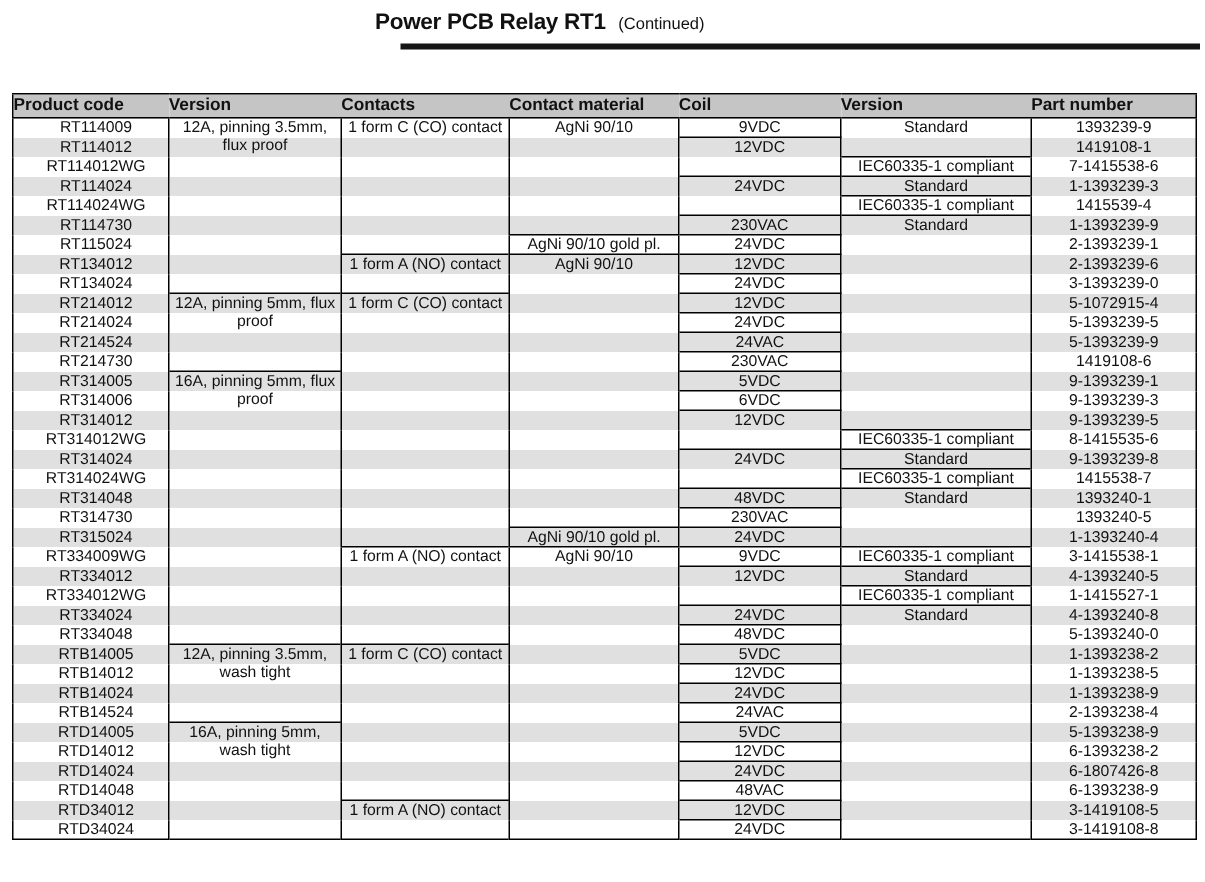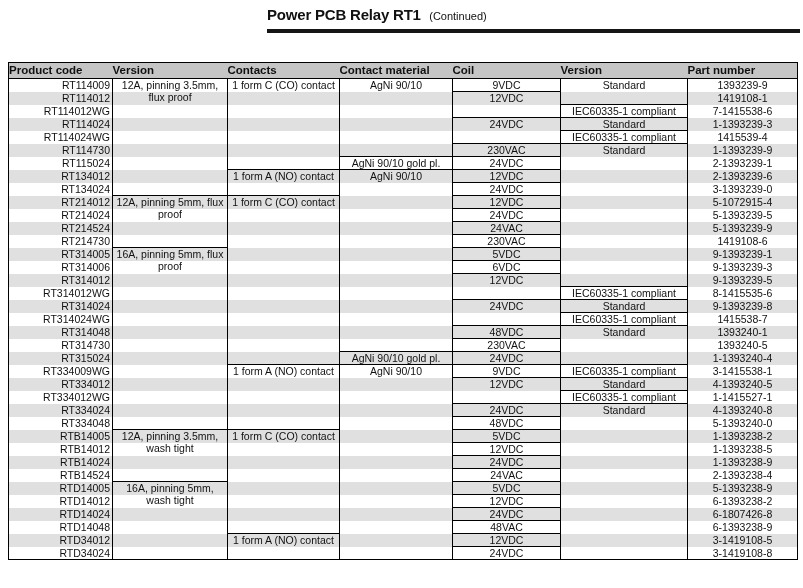--- a/index.html
+++ b/index.html
@@ -1,29 +1,29 @@
 <!DOCTYPE html>
 <html><head>
 <meta charset="utf-8">
 <style>
   html,body{margin:0;padding:0;background:#fff;}
   .page{position:relative;width:803px;height:588px;background:#ffffff;
         font-family:"Liberation Sans",sans-serif;color:#111;overflow:hidden;}
-  .title-wrap{position:absolute;left:267px;top:6px;white-space:nowrap;text-align:center;}
+  .title-wrap{position:absolute;left:250px;top:6px;white-space:nowrap;text-align:center;}
   .title-main{font-size:15px;font-weight:bold;letter-spacing:-0.2px;}
   .title-suffix{font-size:11px;font-weight:normal;margin-left:4px;}
   .title-rule{position:absolute;left:267px;top:29px;width:533px;height:4px;background:#151515;}
   table.relay{position:absolute;left:8px;top:62px;width:789px;border-collapse:collapse;
         table-layout:fixed;font-size:10.5px;line-height:12px;border:1px solid #000;}
   thead th{background:#c5c5c5;font-weight:bold;font-size:11.5px;line-height:13px;
         border-top:1px solid #000;border-bottom:1px solid #000;padding:1px 0;text-align:left;}
   tbody{background:repeating-linear-gradient(to bottom,#ffffff 0 13px,#e0e0e0 13px 26px);}
   tbody tr{height:13px;}
   td{padding:0 2px;text-align:center;vertical-align:middle;overflow:hidden;}
-  td.c0{text-align:right;padding-left:9px;}
+  td.c0{text-align:center;padding-left:9px;}
   td.c1,td.c2,td.c3,td.c4,td.c5,td.c6{border-left:1px solid #000;}
   td.c1,td.c2,td.c3,td.c4,td.c5{border-top:1px solid #000;}
   td[rowspan]{vertical-align:top;}
   .footer{position:absolute;left:8px;top:558px;font-size:10.5px;line-height:14px;}
 </style>
 </head>
 <body>
 
 <div class="page">
   <div class="title-wrap">

